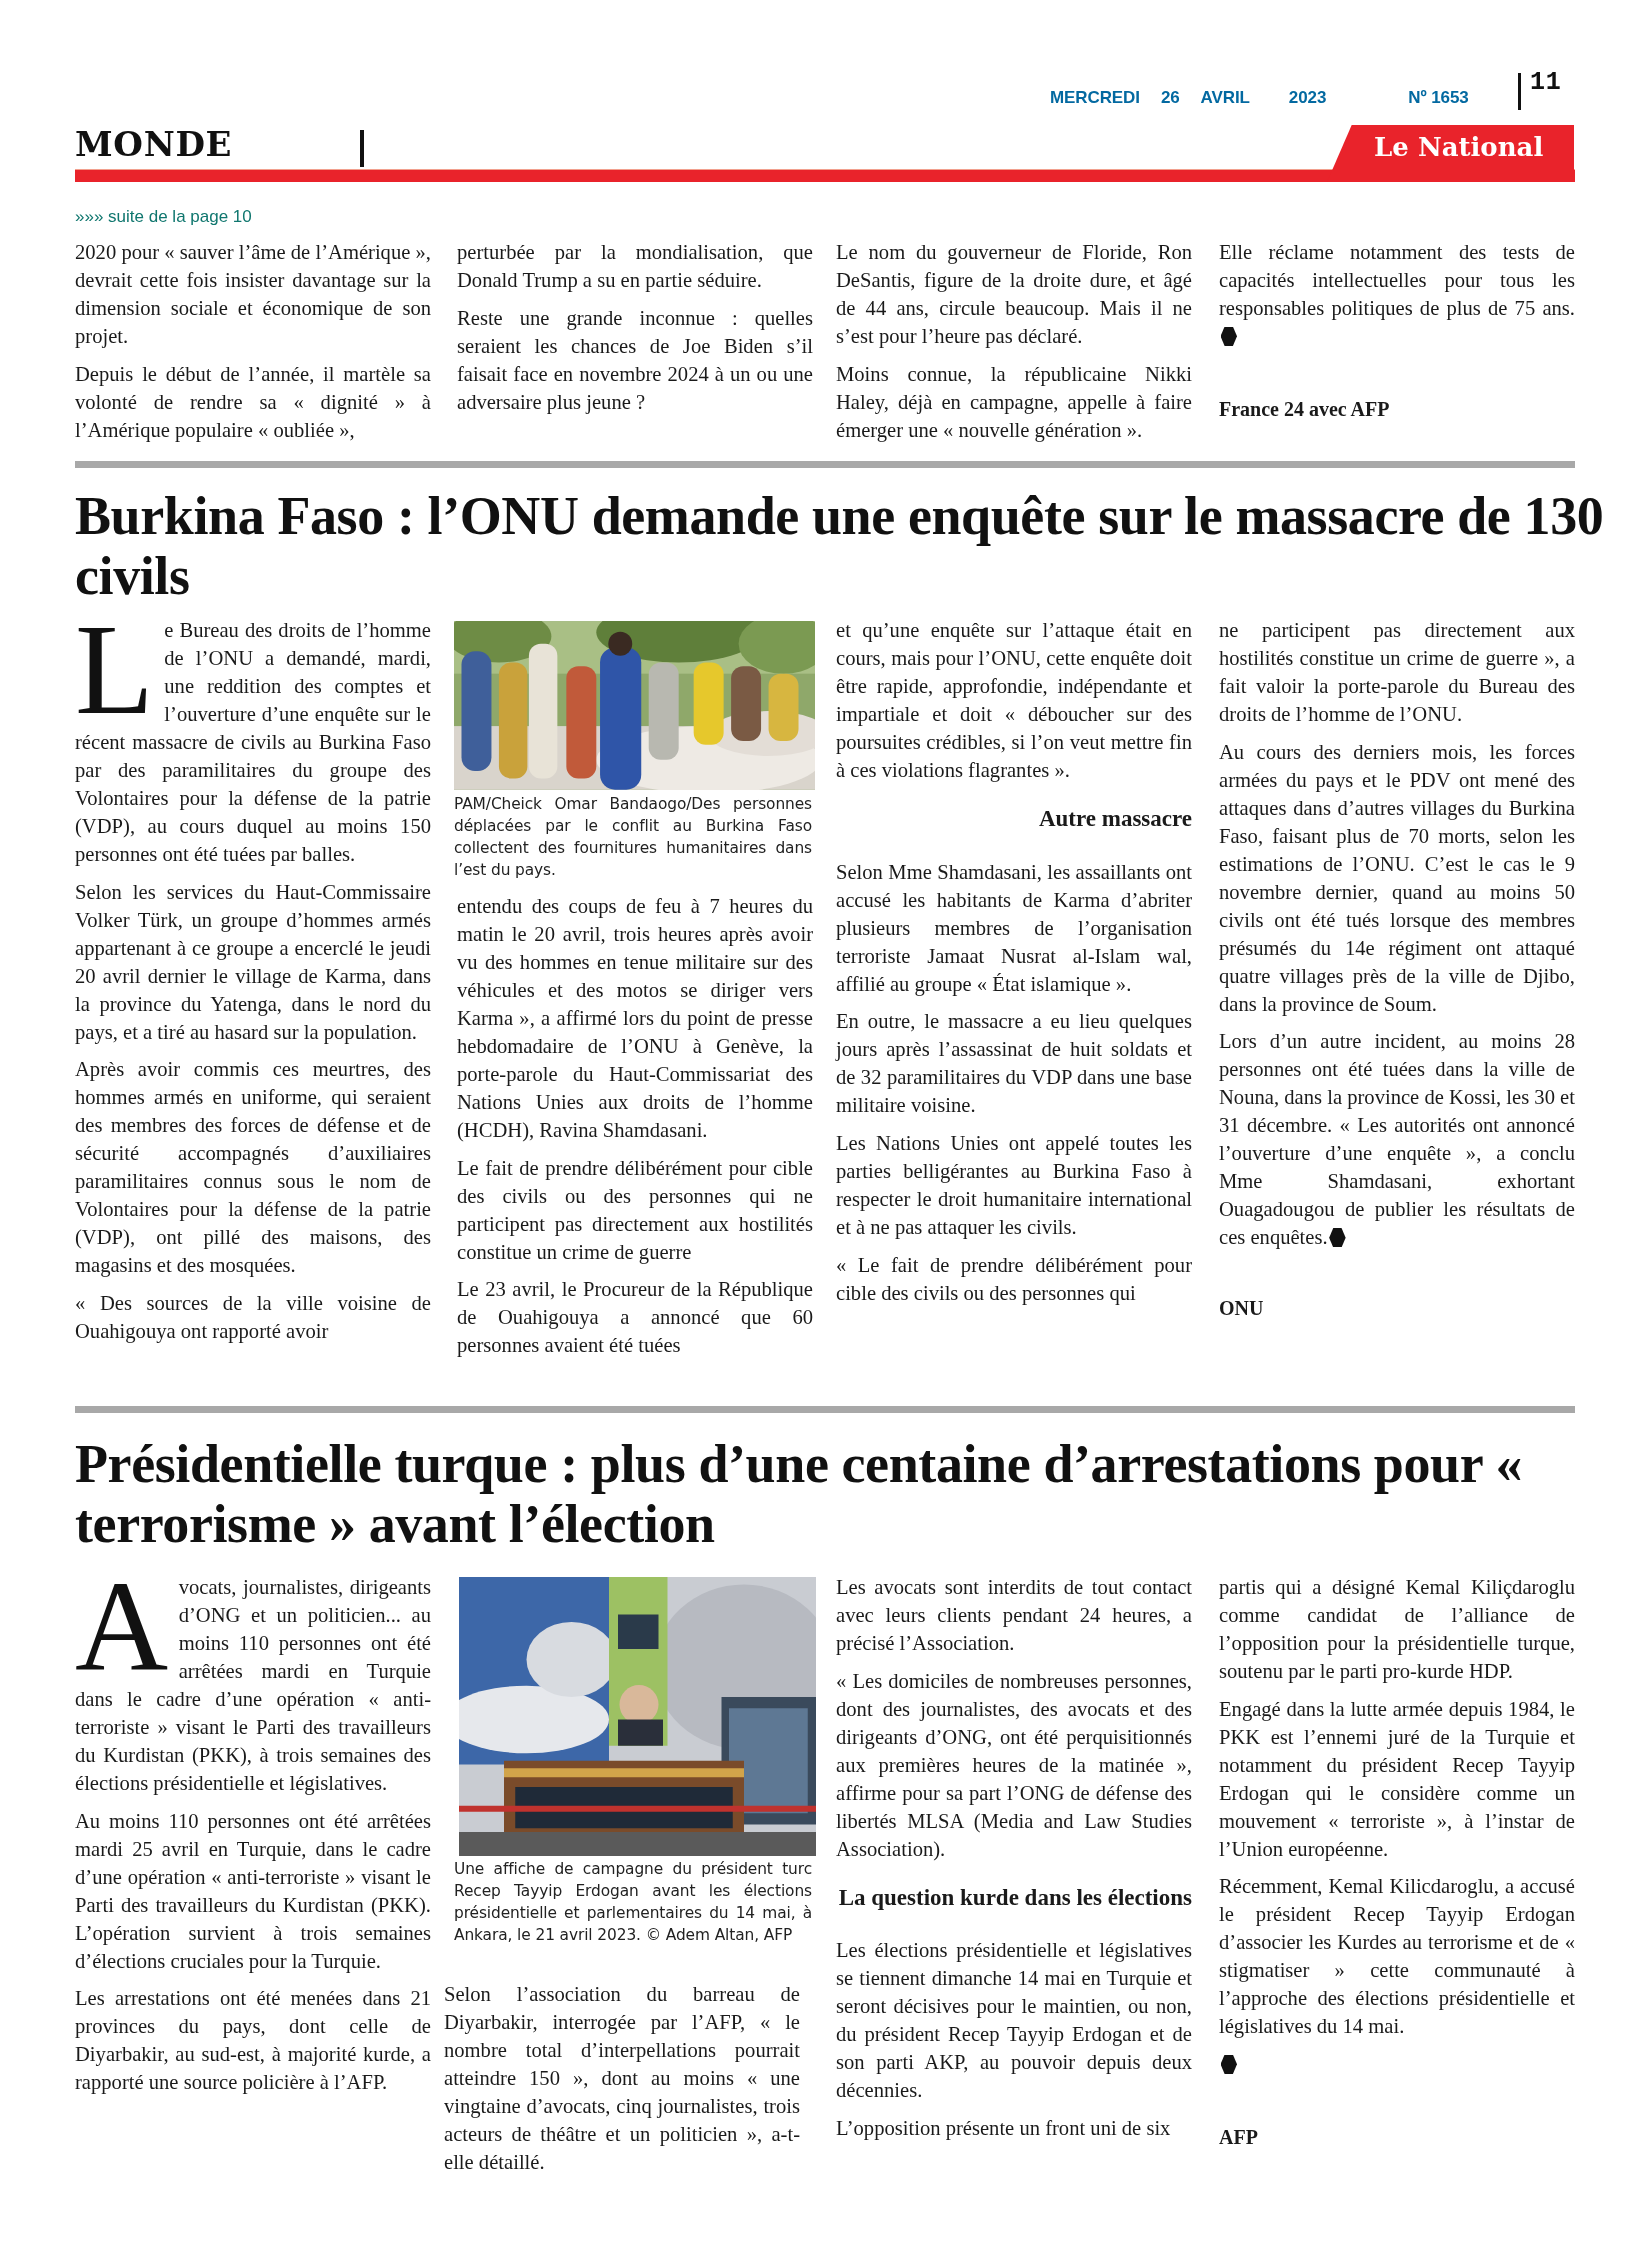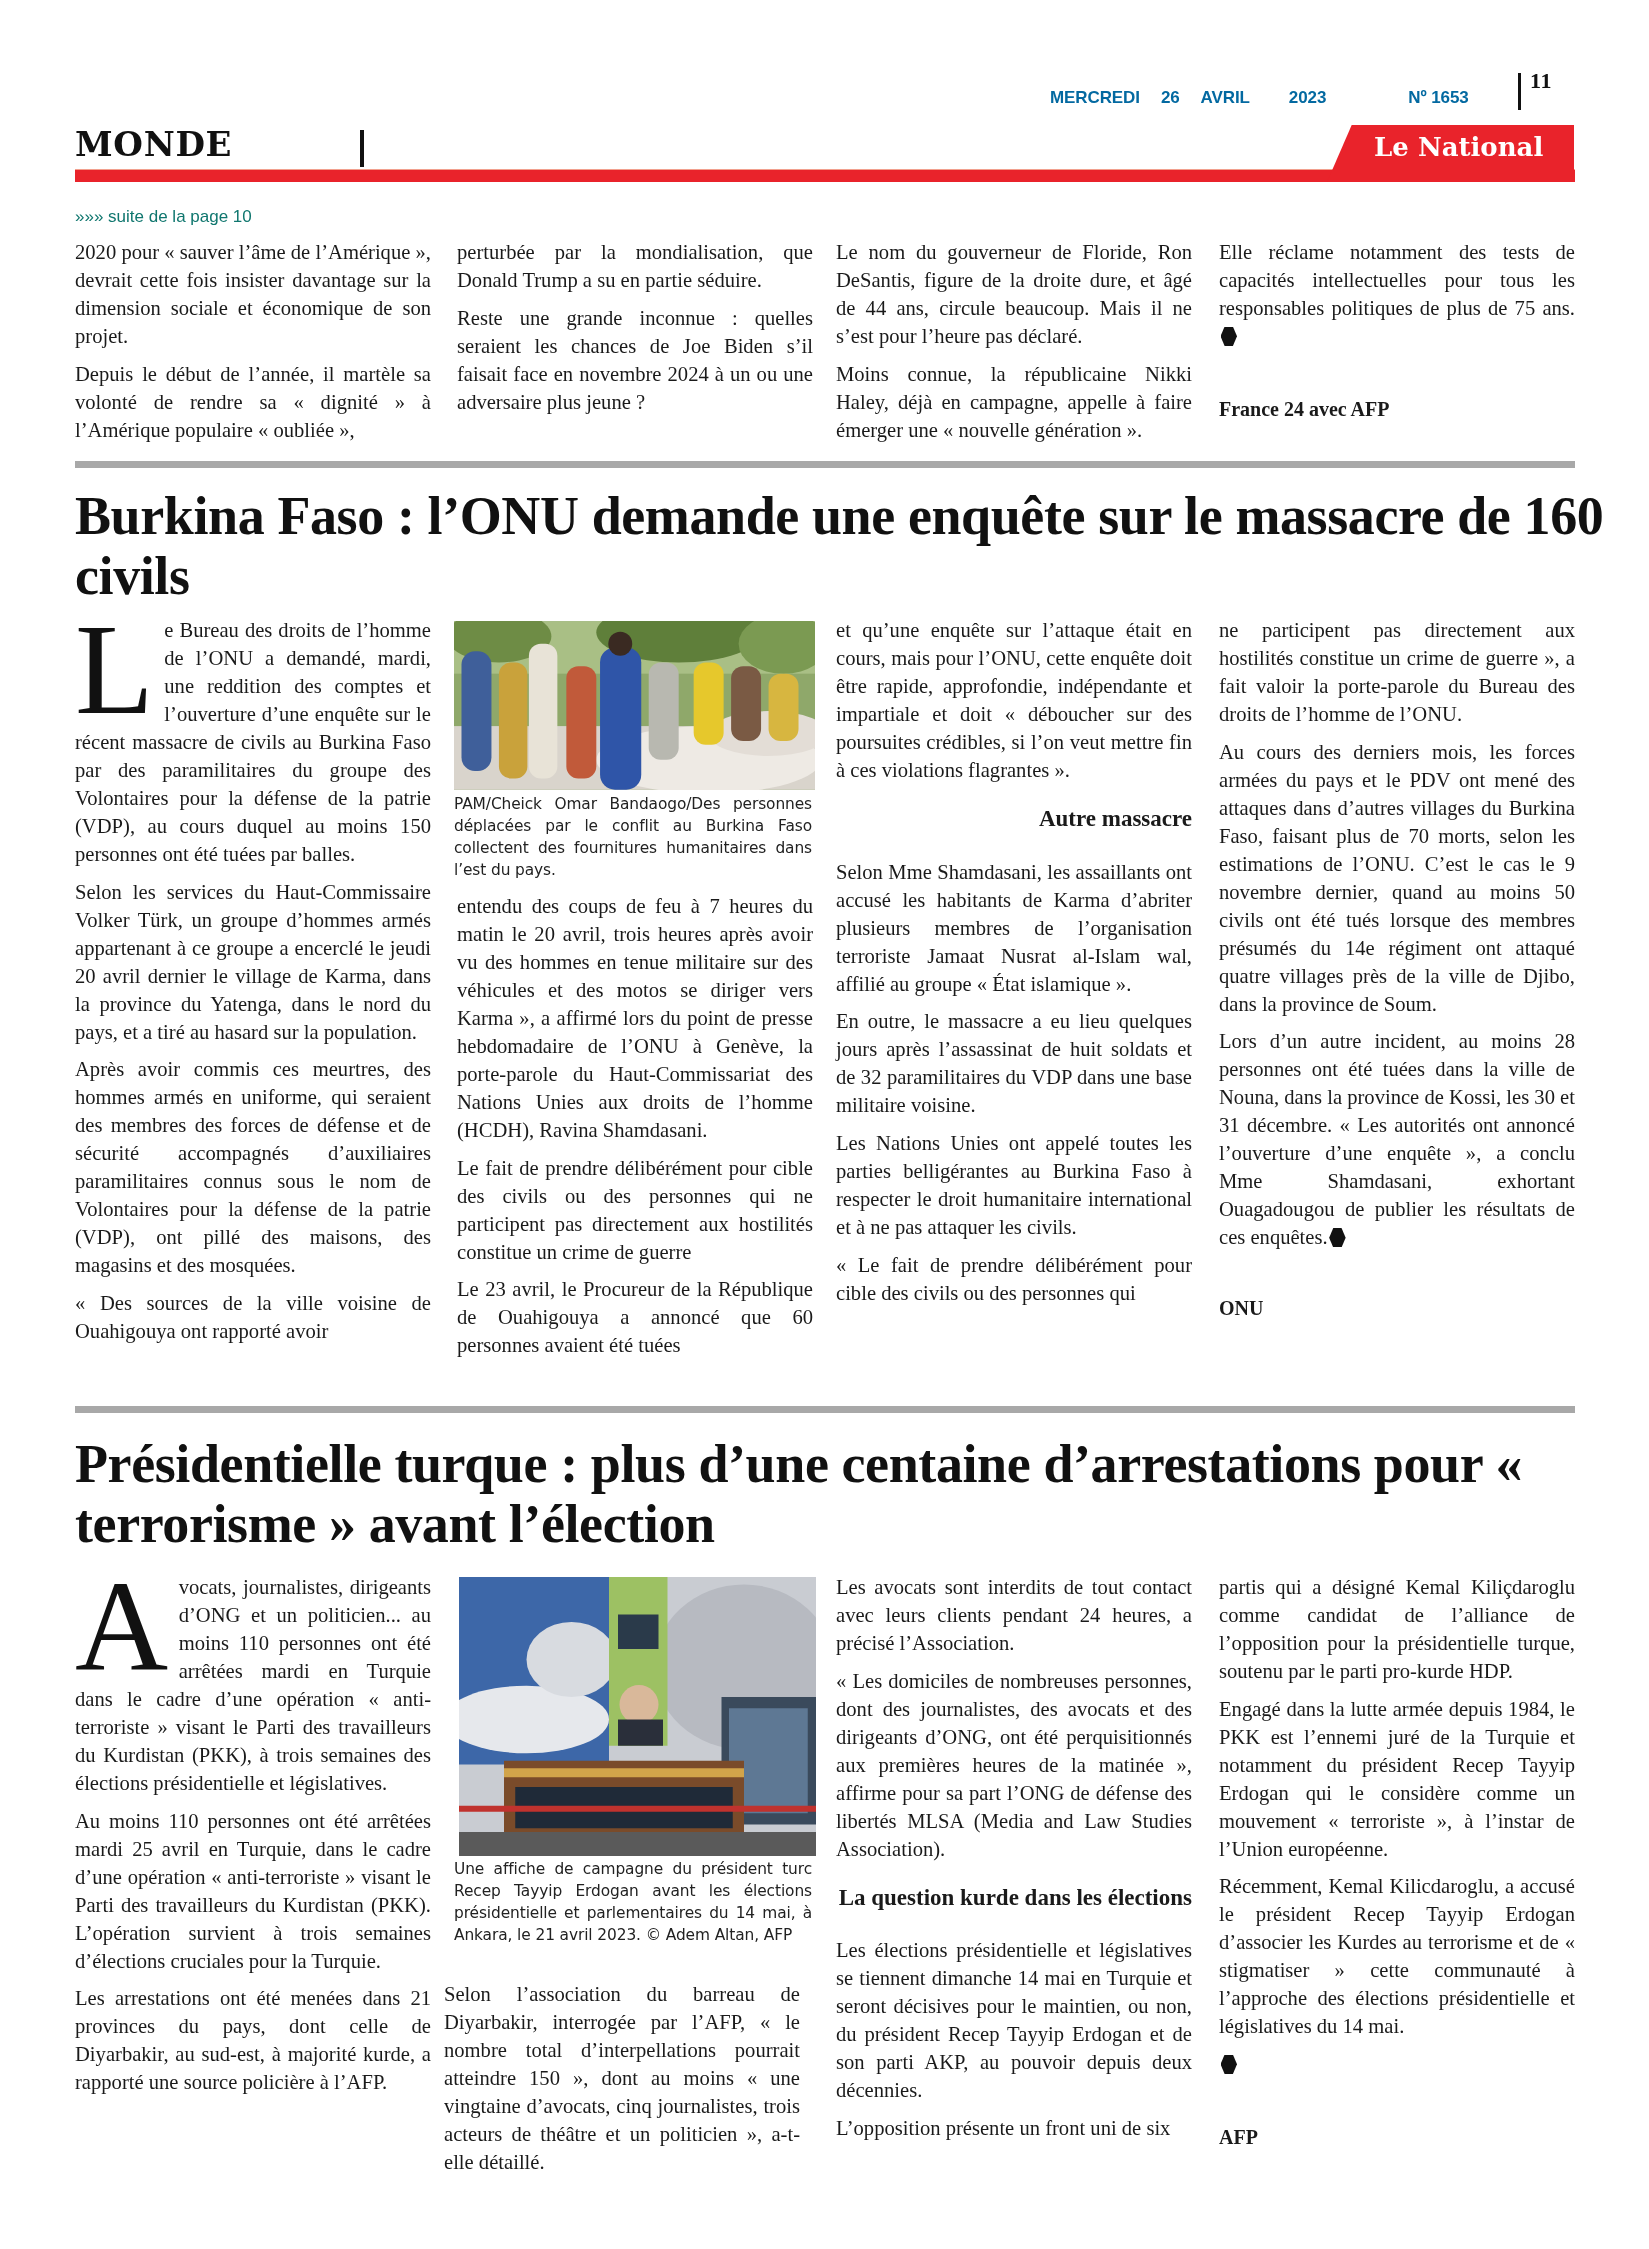--- a/index.html
+++ b/index.html
@@ -8,22 +8,22 @@
 
   
   .dateline { position: absolute; top: 84px; left: 1050px; height: 27px; display: flex; align-items: center;
     font-family: "Liberation Sans", sans-serif; font-weight: bold; font-size: 17px; color: #0369a1; letter-spacing: -0.1px; }
   .dateline span { display: inline-block; }
   .dl-day { margin-right: 21px; }
   .dl-num { margin-right: 21px; }
   .dl-month { margin-right: 39px; }
   .dl-year { margin-right: 82px; }
   .page-sep { position: absolute; top: 73px; left: 1518px; width: 3px; height: 37px; background: #111; }
-  .page-num { position: absolute; top: 70px; left: 1530px; font-family: Liberation Serif, serif;
-    font-weight: bold; font-size: 22px; color: #111; line-height: 1; letter-spacing: 0.7px; }
+  .page-num { position: absolute; top: 70px; left: 1530px; font-family: Liberation Mono, monospace;
+    font-weight: bold; font-size: 25px; color: #111; line-height: 1; letter-spacing: 0.7px; }
 
   .section-title { position: absolute; top: 124px; left: 75px; font-family: "DejaVu Serif", serif; font-weight: bold;
     font-size: 34px; color: #111; letter-spacing: 0.7px; }
   .section-sep { position: absolute; top: 130px; left: 360px; width: 3.7px; height: 37px; background: #111; }
   .red-rule { position: absolute; top: 169px; left: 75px; width: 1500px; height: 12.7px; background: #e9232b;
     border-top: 1.5px solid #f2a08e; }
   .brand-tab { position: absolute; top: 125px; left: 1327px; width: 247px; height: 57px; background: #e9232b;
     clip-path: polygon(10% 0, 100% 0, 100% 100%, 0 100%); }
   .brand-name { position: absolute; top: 132px; left: 1374px; font-family: "DejaVu Serif", serif; font-weight: bold;
     font-size: 26px; color: #ffffff; }
@@ -83,21 +83,21 @@
   <p>Le nom du gouverneur de Floride, Ron DeSantis, figure de la droite dure, et âgé de 44 ans, circule beaucoup. Mais il ne s’est pour l’heure pas déclaré.</p>
   <p>Moins connue, la républicaine Nikki Haley, déjà en campagne, appelle à faire émerger une « nouvelle génération ».</p>
 </div>
 <div class="col" style="top:238px; left:1219px;">
   <p><span>Elle réclame notamment des tests de capacités intellectuelles pour tous les responsables politiques de plus de 75 ans.</span><span class="end-mark"></span></p>
   <p style="margin-top:45px;" class="credit">France 24 avec AFP</p>
 </div>
 
 <div class="divider" style="top:461px;"></div>
 
-<h1 class="headline" style="top:486px;">Burkina Faso : l’ONU demande une enquête sur le massacre de 160 civils</h1>
+<h1 class="headline" style="top:486px;">Burkina Faso : l’ONU demande une enquête sur le massacre de 130 civils</h1>
 
 <div class="col" style="top:616px; left:75px;">
   <p><span class="dropcap">L</span><span>e Bureau des droits de l’homme de l’ONU a demandé, mardi, une reddition des comptes et l’ouverture d’une enquête sur le récent massacre de civils au Burkina Faso par des paramilitaires du groupe des Volontaires pour la défense de la patrie (VDP), au cours duquel au moins 150 personnes ont été tuées par balles.</span></p>
   <p>Selon les services du Haut-Commissaire Volker Türk, un groupe d’hommes armés appartenant à ce groupe a encerclé le jeudi 20 avril dernier le village de Karma, dans la province du Yatenga, dans le nord du pays, et a tiré au hasard sur la population.</p>
   <p>Après avoir commis ces meurtres, des hommes armés en uniforme, qui seraient des membres des forces de défense et de sécurité accompagnés d’auxiliaires paramilitaires connus sous le nom de Volontaires pour la défense de la patrie (VDP), ont pillé des maisons, des magasins et des mosquées.</p>
   <p>« Des sources de la ville voisine de Ouahigouya ont rapporté avoir</p>
 </div>
 
 <div class="photo" style="top:621px; left:454px; width:361px; height:169px;">
   <svg width="361" height="169" viewBox="0 0 482 225">

